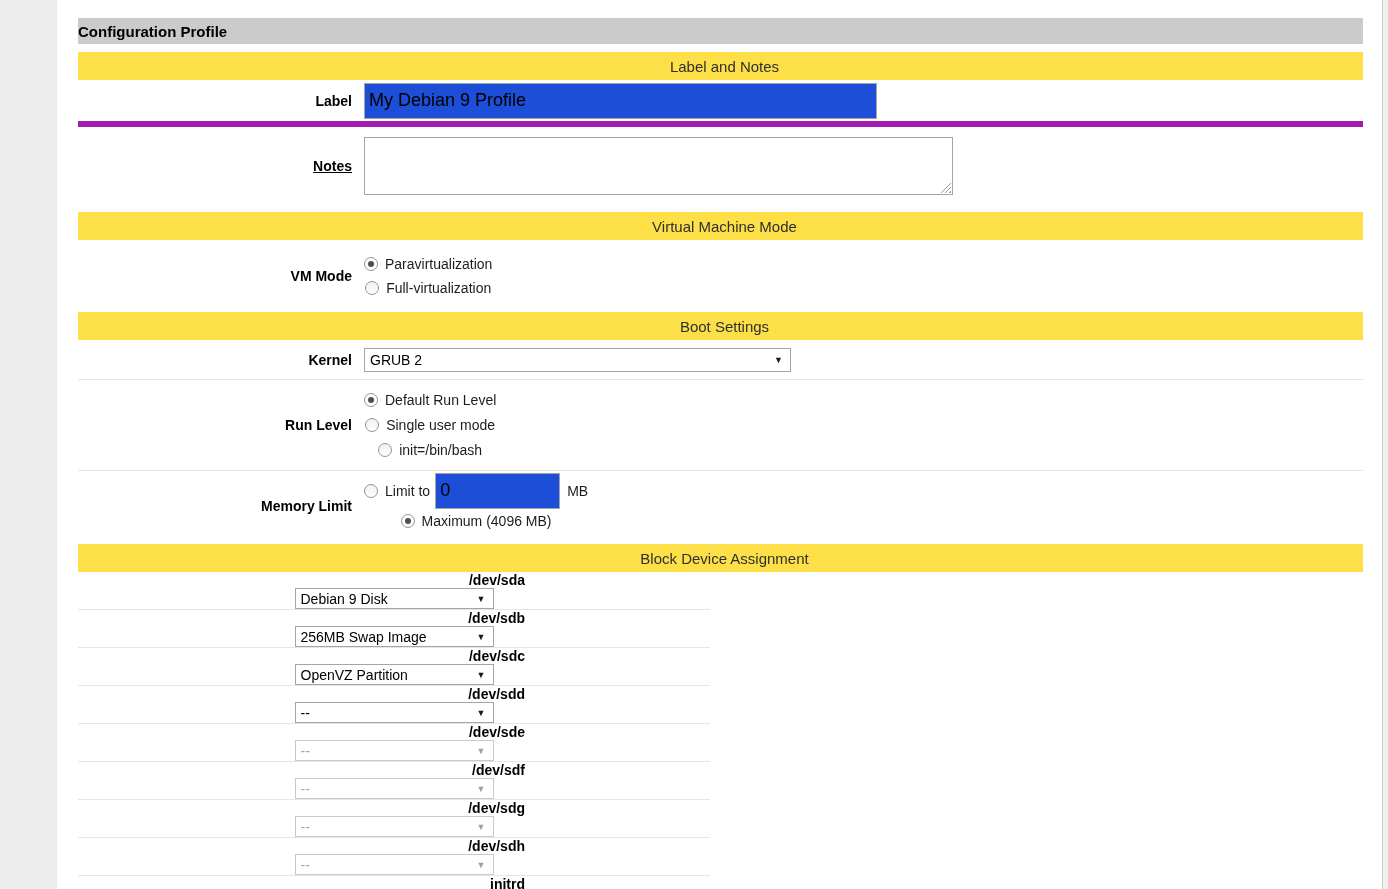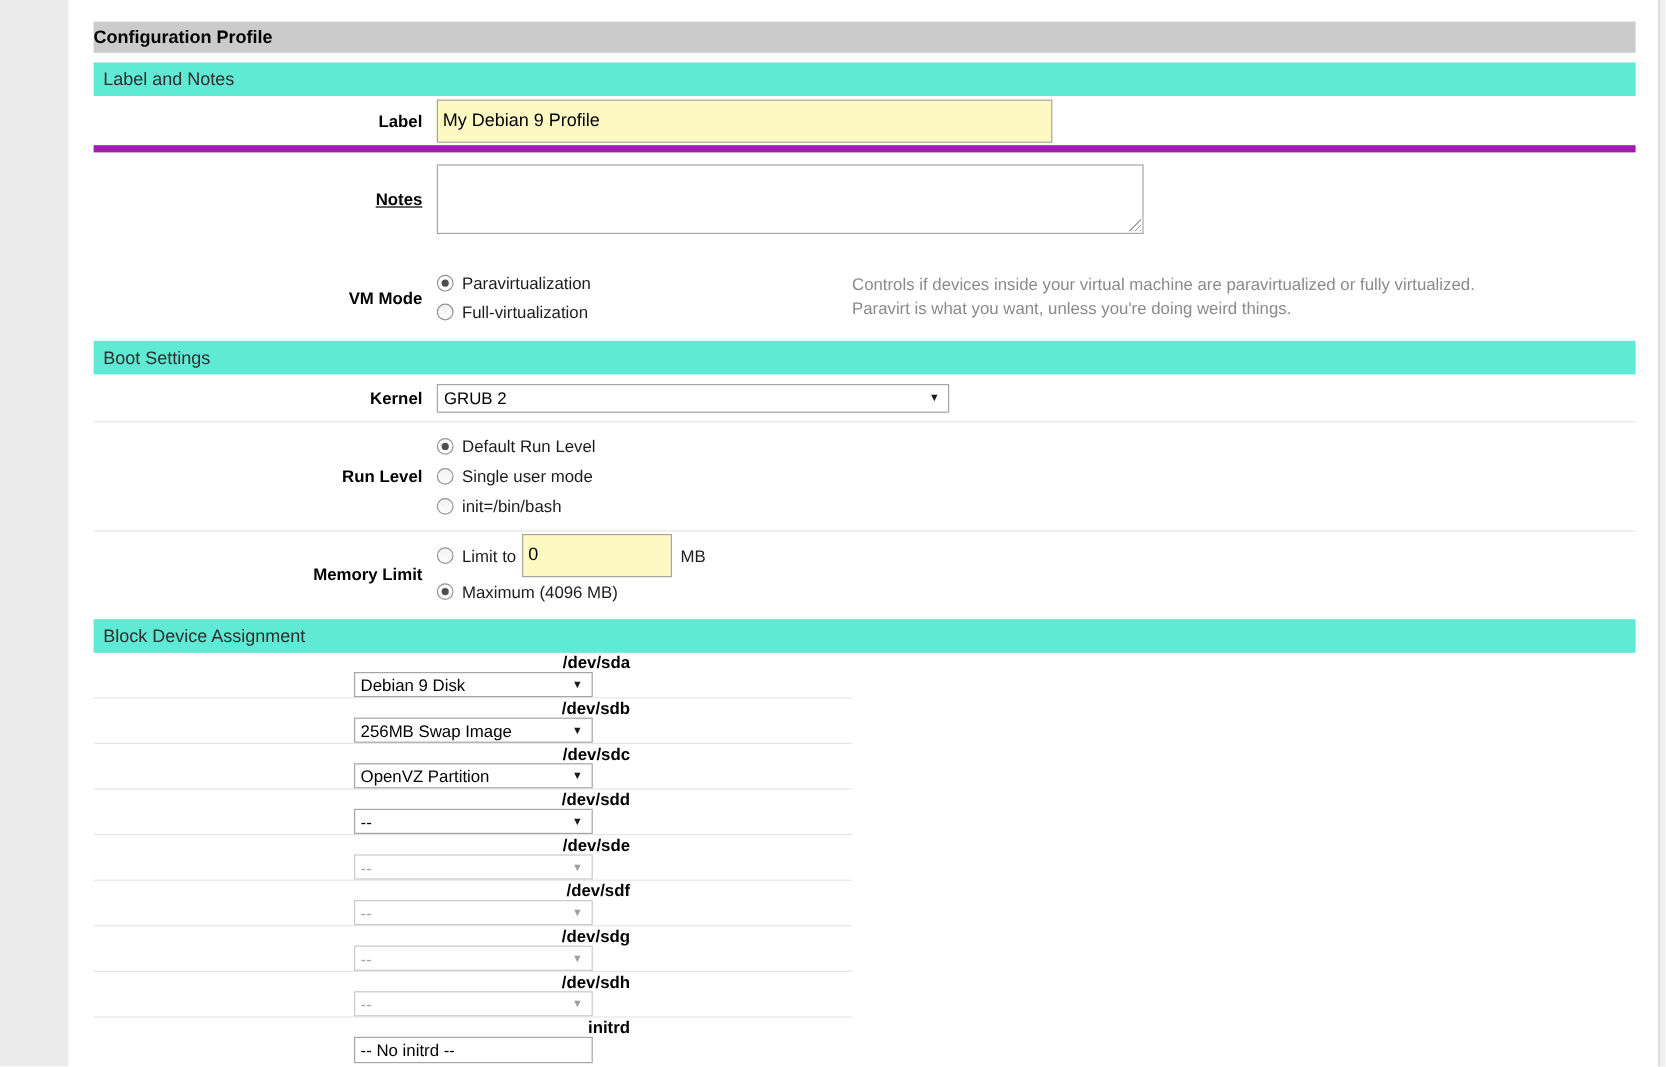--- a/index.html
+++ b/index.html
@@ -29,45 +29,45 @@
   }
 
   .title-bar {
     height: 26px; background: #cbcbcb;
     display: flex; align-items: center;
     padding-left: 0;
     font-weight: bold; font-size: 15px; color: #000;
     margin-bottom: 8px;
   }
   .section-bar {
-    height: 28px; background: #5eead4;
+    height: 28px; background: #fde047;
     display: flex; align-items: center;
     padding-left: 8px;
-    font-size: 15px; color: #2f2f2f;
+    font-size: 15px; color: #2f2f2f; justify-content: center;
   }
 
   .row { display: flex; align-items: center; position: relative; }
   .label-col {
     width: 286px; padding-right: 12px;
     text-align: right; font-weight: bold; color: #000;
     flex: none;
   }
 
   .row-label-field { height: 47px; border-bottom: 6px solid #a21caf; }
   .row-notes { height: 78px; margin-bottom: 7px; text-decoration: underline; }
   .row-vm { height: 72px; }
   .row-kernel { height: 40px; border-bottom: 1px solid #e6e6e6; }
   .row-runlevel { height: 91px; border-bottom: 1px solid #e6e6e6; }
   .row-memory { height: 69px; margin-bottom: 4px; }
   .dev-row { height: 38px; width: 632px; border-bottom: 1px solid #e6e6e6; flex-direction: column; }
   .dev-row.last { border-bottom: none; }
 
   .text-input {
-    height: 26px; border: 1px solid #a5a5a5; background: #fef9c3;
-    font-family: "Liberation Sans", sans-serif; font-size: 15px; color: #000;
+    height: 26px; border: 1px solid #a5a5a5; background: #1d4ed8;
+    font-family: "Liberation Sans", sans-serif; font-size: 18px; color: #000;
     padding: 17px 4px; border-radius: 0; outline: none;
   }
   .input-label-field { width: 513px; }
   .input-mem { width: 125px; height: 24px; }
 
   .textarea-wrap { position: relative; display: inline-block; }
   textarea.notes {
     width: 589px; height: 58px; resize: none;
     border: 1px solid #a5a5a5; background: #fff;
     font-family: "Liberation Sans", sans-serif; font-size: 14px; color: #000;
@@ -93,21 +93,21 @@
     transform: translateY(-50%);
     font-size: 9px; color: #1a1a1a; line-height: 1;
   }
   .select.kernel { width: 427px; height: 24px; }
   .select.dev { width: 199px; }
   .select.disabled { border-color: #c9c9c9; }
   .select.disabled .sel-text { color: #a6a6a6; }
   .select.disabled .arrow { color: #9f9f9f; }
 
   .opt-stack { display: flex; flex-direction: column; }
-  .opt { display: flex; align-items: center; height: 24px; }
+  .opt { display: flex; align-items: center; height: 24px; justify-content: center; }
   .opt-rl { height: 25px; }
   .opt-mem { height: 30px; }
   .radio {
     width: 14px; height: 14px; flex: none;
     border: 1px solid #949494; border-radius: 50%;
     background: linear-gradient(#f2f2f2, #fdfdfd);
     position: relative; margin-right: 7px; display: inline-block;
   }
   .radio.checked { background: #fdfdfd; }
   .radio.checked::after {
@@ -147,36 +147,35 @@
     </div>
 
     <div class="row row-notes">
       <div class="label-col">Notes</div>
       <div class="textarea-wrap">
         <textarea class="notes" style=""></textarea>
         <span class="resize-handle"></span>
       </div>
     </div>
 
+    <div class="section-bar">
+      <span>Virtual Machine Mode</span>
+    </div>
 
     <div class="row row-vm">
       <div class="label-col">VM Mode</div>
       <div class="opt-stack">
         <div class="opt">
           <span class="radio checked"></span>
           <span class="opt-label">Paravirtualization</span>
         </div>
         <div class="opt">
           <span class="radio"></span>
           <span class="opt-label">Full-virtualization</span>
         </div>
-      </div>
-      <div class="vm-help">
-        <div>Controls if devices inside your virtual machine are paravirtualized or fully virtualized.</div>
-        <div>Paravirt is what you want, unless you're doing weird things.</div>
       </div>
     </div>
 
     <div class="section-bar">
       <span>Boot Settings</span>
     </div>
 
     <div class="row row-kernel">
       <div class="label-col">Kernel</div>
       <div class="select kernel">

